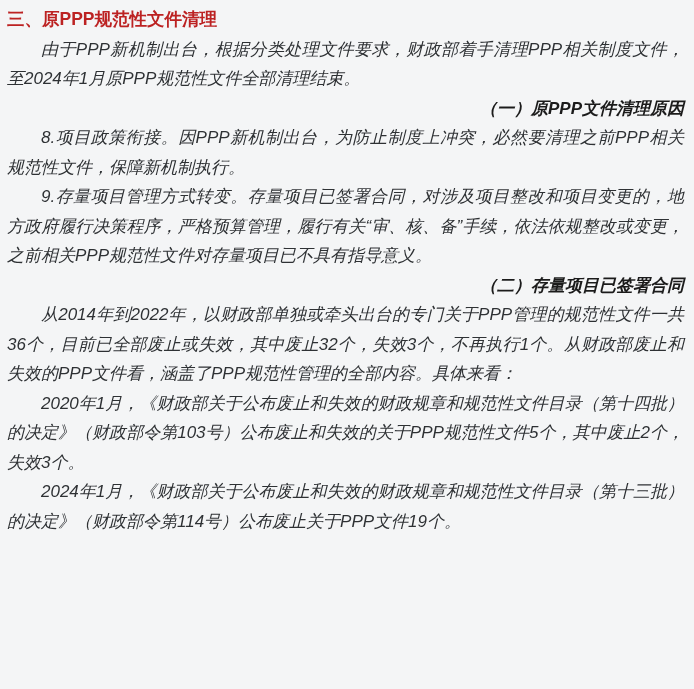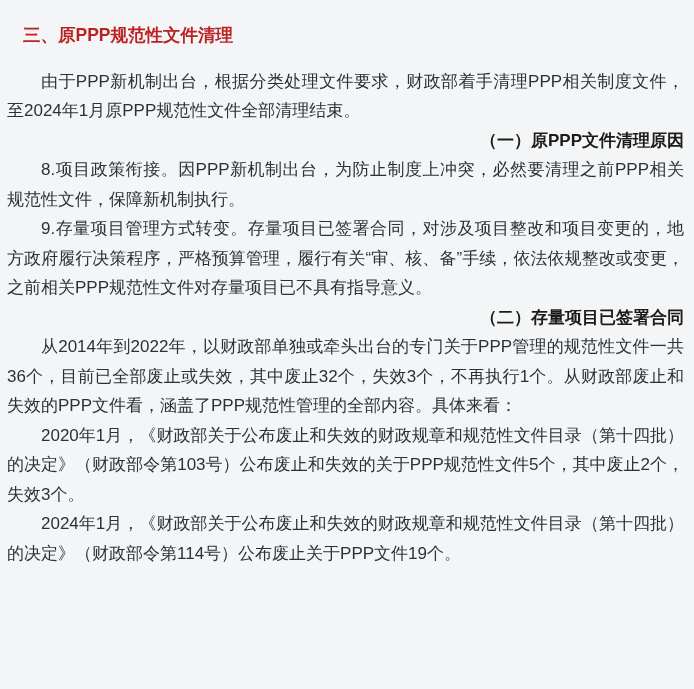--- a/index.html
+++ b/index.html
@@ -13,50 +13,51 @@
     overflow: hidden;
     font-family: "Liberation Sans", "DejaVu Sans", sans-serif;
     color: #2e3134;
   }
   .doc {
     padding: 5px 10px 0 7px;
     box-sizing: border-box;
     width: 694px;
   }
   .doc-title {
-    margin: 16px;
+    margin: 0;
     font-size: 17.5px;
     font-weight: bold;
     line-height: 29.5px;
     color: #bc2222;
     text-align: left;
   }
   .para {
     margin: 0;
     font-size: 17px;
     line-height: 29.5px;
     text-align: justify;
     text-indent: 2em;
     color: #2e3134;
     word-break: break-all;
+    font-style: italic;
   }
   .para.sub {
     font-weight: bold;
     color: #1b1b1b;
     text-align: right;
   }
 </style>
 </head>
 <body>
 
 <div class="doc">
   <h1 class="doc-title">三、原PPP规范性文件清理</h1>
   <div>
       <p class="para">由于PPP新机制出台，根据分类处理文件要求，财政部着手清理PPP相关制度文件，至2024年1月原PPP规范性文件全部清理结束。</p>
       <p class="para sub">（一）原PPP文件清理原因</p>
       <p class="para">8.项目政策衔接。因PPP新机制出台，为防止制度上冲突，必然要清理之前PPP相关规范性文件，保障新机制执行。</p>
       <p class="para">9.存量项目管理方式转变。存量项目已签署合同，对涉及项目整改和项目变更的，地方政府履行决策程序，严格预算管理，履行有关“审、核、备”手续，依法依规整改或变更，之前相关PPP规范性文件对存量项目已不具有指导意义。</p>
       <p class="para sub">（二）存量项目已签署合同</p>
       <p class="para">从2014年到2022年，以财政部单独或牵头出台的专门关于PPP管理的规范性文件一共36个，目前已全部废止或失效，其中废止32个，失效3个，不再执行1个。从财政部废止和失效的PPP文件看，涵盖了PPP规范性管理的全部内容。具体来看：</p>
       <p class="para">2020年1月，《财政部关于公布废止和失效的财政规章和规范性文件目录（第十四批）的决定》（财政部令第103号）公布废止和失效的关于PPP规范性文件5个，其中废止2个，失效3个。</p>
-      <p class="para">2024年1月，《财政部关于公布废止和失效的财政规章和规范性文件目录（第十四批）的决定》（财政部令第114号）公布废止关于PPP文件19个。</p>
+      <p class="para">2024年1月，《财政部关于公布废止和失效的财政规章和规范性文件目录（第十三批）的决定》（财政部令第114号）公布废止关于PPP文件19个。</p>
     </div>
 </div>
 
 </body></html>

